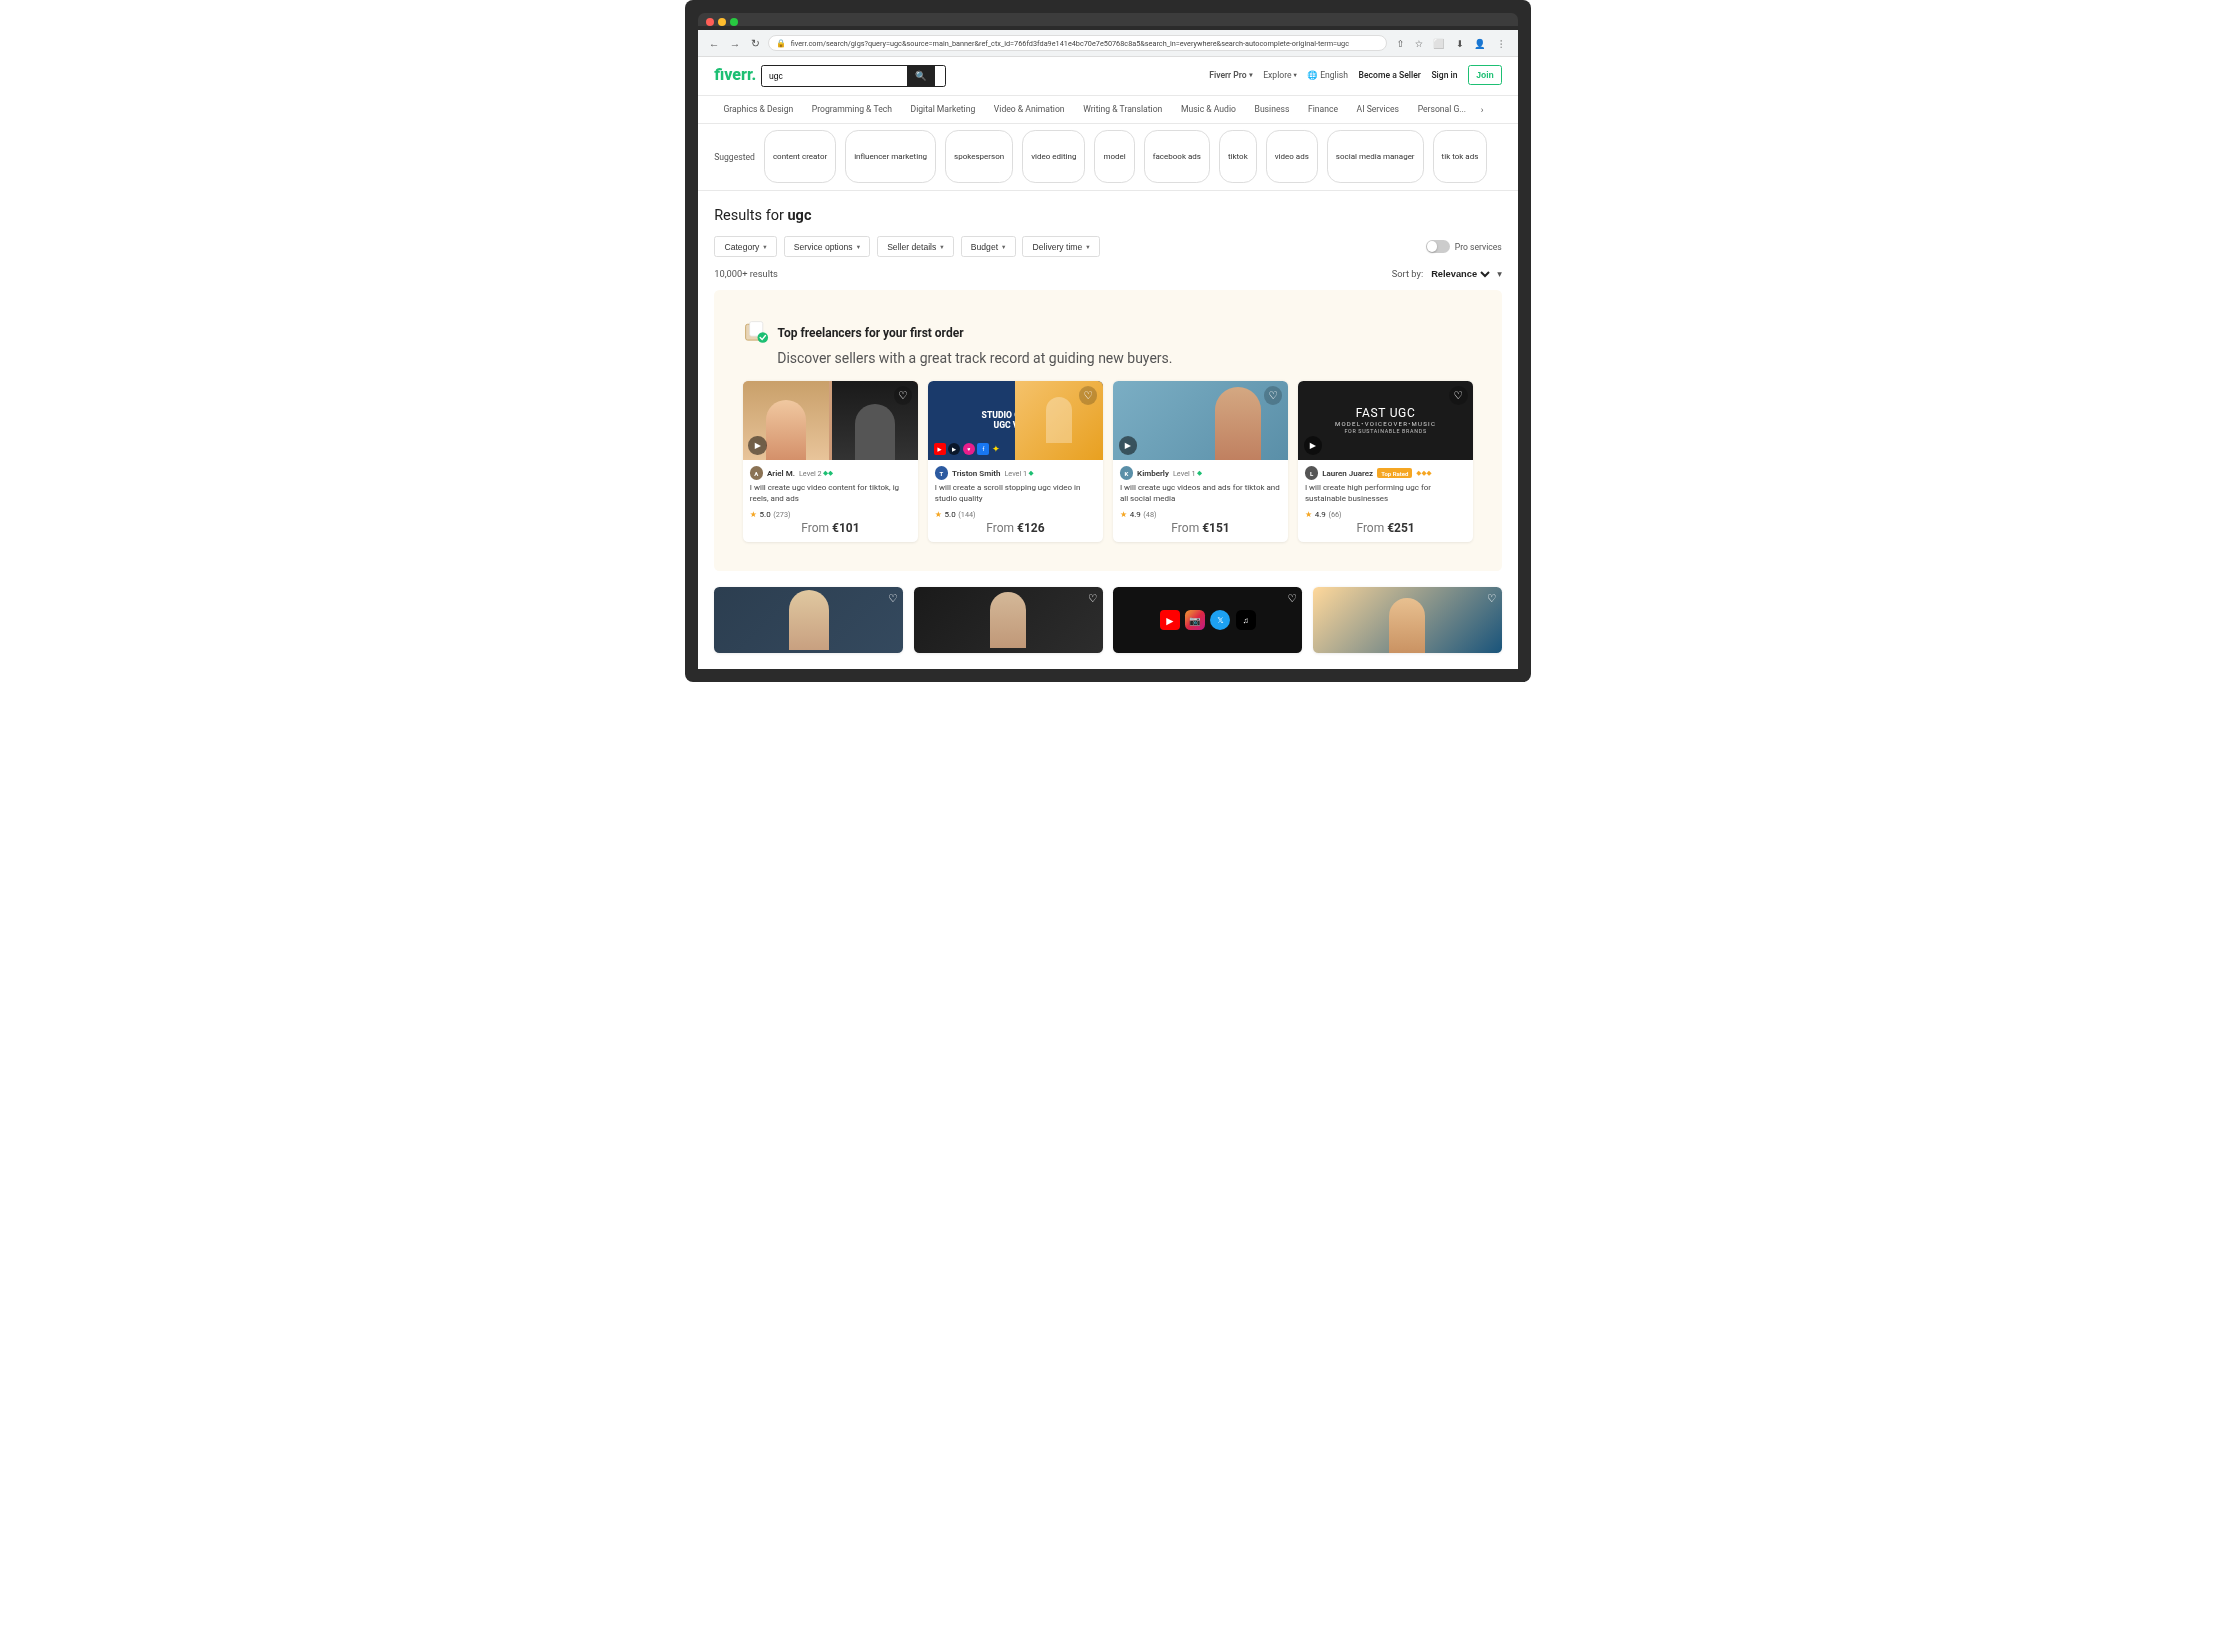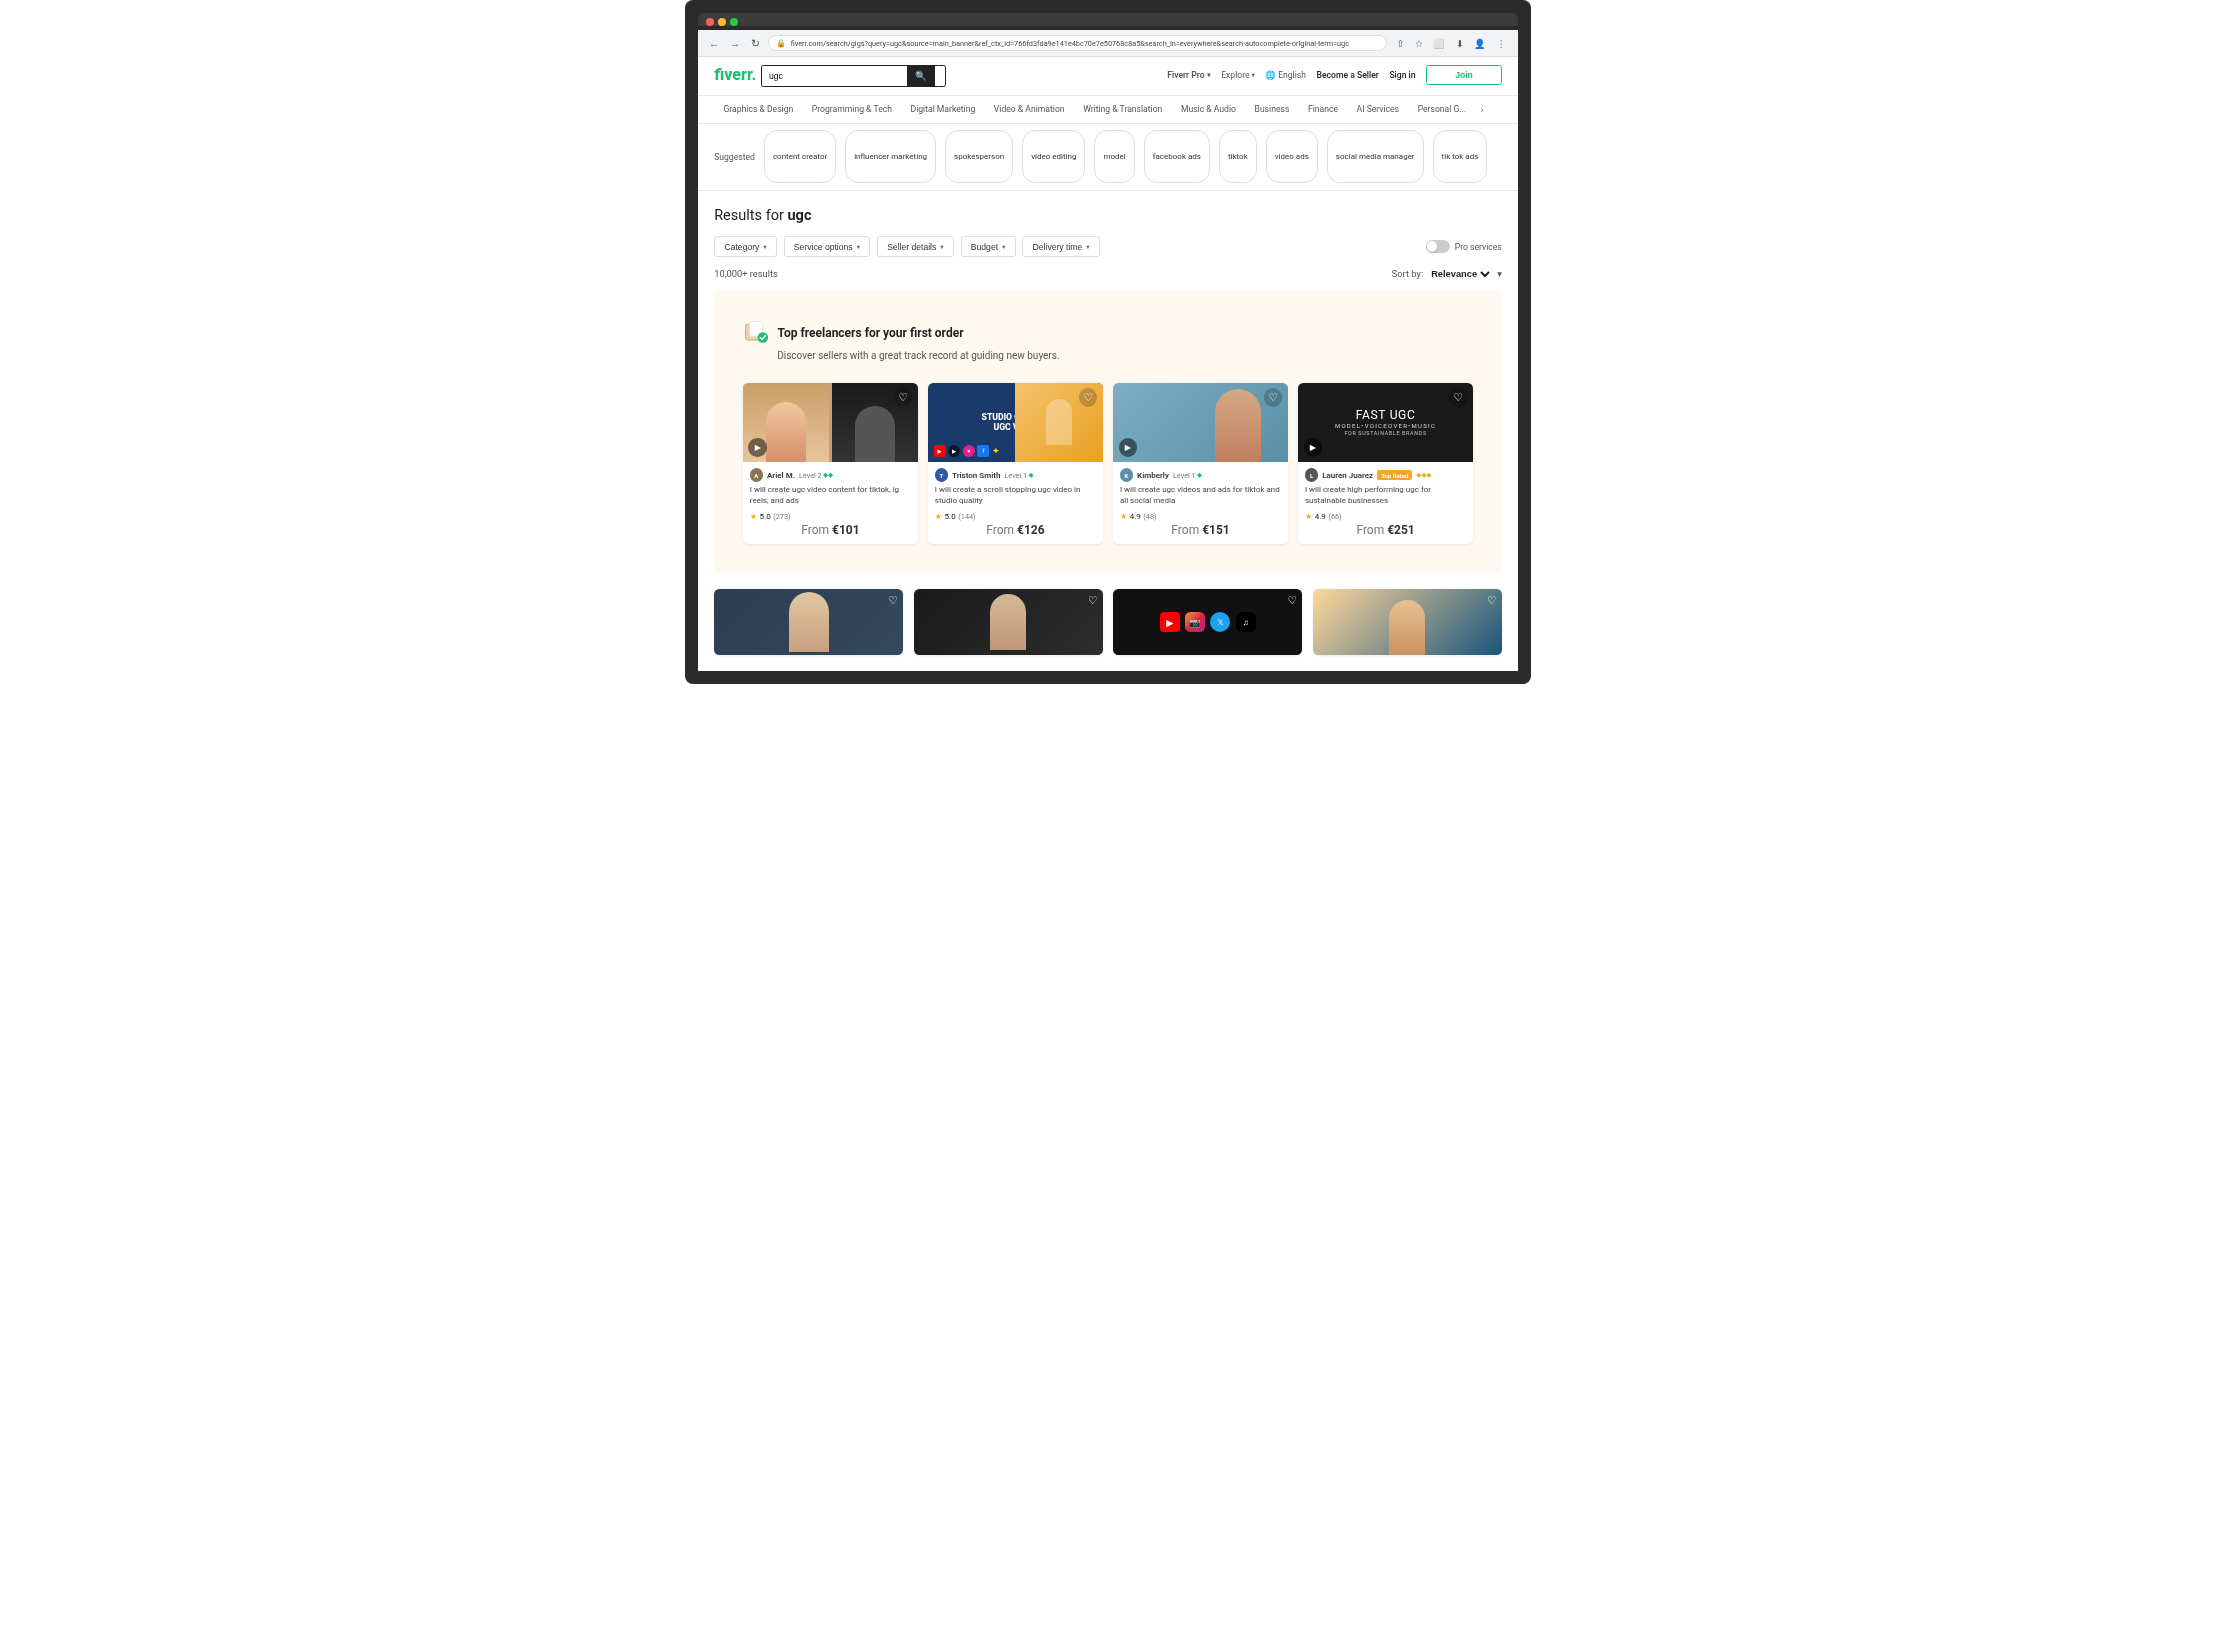--- a/index.html
+++ b/index.html
@@ -29,21 +29,21 @@
     .fiverr-logo { font-size: 16px; font-weight: 800; color: #222; }
     .fiverr-logo span { color: #1dbf73; }
     .search-bar { display: flex; align-items: center; border: 1.3px solid #222; border-radius: 2.6px; overflow: hidden; flex: 0 0 185px; }
     .search-input { border: none; outline: none; padding: 4px 6.6px; font-size: 8.6px; width: 145px; }
     .search-btn { background: #222; color: #fff; border: none; padding: 4.6px 8px; cursor: pointer; font-size: 9.3px; }
     .nav-links { display: flex; align-items: center; gap: 10.6px; margin-left: auto; }
     .nav-link { color: #555; text-decoration: none; font-size: 8.6px; cursor: pointer; display: flex; align-items: center; gap: 2.6px; }
     .nav-link.fiverr-pro { font-weight: 600; }
     .nav-link.become-seller { color: #222; font-weight: 500; }
     .nav-link.sign-in { color: #222; font-weight: 500; }
-    .join-btn { border: 0.7px solid #1dbf73; color: #1dbf73; background: #fff; border-radius: 2.6px; padding: 4px 28px; font-size: 8.6px; font-weight: 600; cursor: pointer; }
+    .join-btn { border: 0.7px solid #1dbf73; color: #1dbf73; background: #fff; border-radius: 2.6px; padding: 4px 7px; font-size: 8.6px; font-weight: 600; cursor: pointer; }
 
     
     .cat-nav { display: flex; align-items: center; gap: 0; padding: 0 16px; border-bottom: 0.7px solid #e8e8e8; overflow-x: auto; }
     .cat-nav-item { padding: 8px 9.3px; font-size: 8.6px; color: #555; cursor: pointer; white-space: nowrap; border-bottom: 1.3px solid transparent; }
     .cat-nav-more { padding: 8px 5.3px; color: #555; cursor: pointer; }
 
     
     .suggestions { display: flex; align-items: center; gap: 9px; padding: 6.6px 16px; border-bottom: 0.7px solid #e8e8e8; flex-wrap: nowrap; overflow-x: auto; }
     .suggested-label { font-size: 8.6px; color: #555; white-space: nowrap; }
     .suggestion-chip { border: 0.7px solid #ddd; border-radius: 13.2px; padding: 21px 8px; font-size: 8px; color: #333; cursor: pointer; white-space: nowrap; background: #fff; }
@@ -65,21 +65,21 @@
     .results-bar { display: flex; align-items: center; justify-content: space-between; margin-bottom: 10.6px; }
     .results-count { font-size: 9.3px; color: #555; }
     .sort-by { display: flex; align-items: center; gap: 4px; font-size: 9.3px; color: #555; }
     .sort-select { border: none; outline: none; font-size: 9.3px; font-weight: 600; color: #222; cursor: pointer; background: none; }
 
     
     .featured-section { background: #fdf9f0; border-radius: 5.3px; padding: 29px; margin-bottom: 16px; }
     .featured-header { display: flex; align-items: center; gap: 8px; margin-bottom: 4px; }
     .featured-icon { width: 26.4px; height: 26.4px; }
     .featured-title { font-size: 12px; font-weight: 700; color: #222; }
-    .featured-subtitle { font-size: 10px; color: #555; margin-bottom: 22px; margin-left: 34px; }
+    .featured-subtitle { font-size: 14px; color: #555; margin-bottom: 15px; margin-left: 34px; }
     .cards-grid { display: grid; grid-template-columns: repeat(4, 1fr); gap: 10.6px; }
     .card { background: #fff; border-radius: 5.3px; overflow: hidden; box-shadow: 0 0.7px 2.6px rgba(0,0,0,0.08); cursor: pointer; }
     .card-image { position: relative; height: 79px; overflow: hidden; background: #ddd; }
     .card-heart { position: absolute; top: 5.3px; right: 5.3px; color: #fff; font-size: 10.6px; cursor: pointer; background: rgba(0,0,0,0.2); border-radius: 50%; width: 18.5px; height: 18.5px; display: flex; align-items: center; justify-content: center; }
     .card-play { position: absolute; bottom: 5.3px; left: 5.3px; background: rgba(0,0,0,0.5); border-radius: 50%; width: 18.5px; height: 18.5px; display: flex; align-items: center; justify-content: center; color: #fff; font-size: 8px; }
     .card-body { padding: 6.6px; }
     .card-seller { display: flex; align-items: center; gap: 4px; margin-bottom: 2.6px; }
     .seller-avatar { width: 13.2px; height: 13.2px; border-radius: 50%; background: #ccc; display: flex; align-items: center; justify-content: center; font-size: 6px; color: #fff; font-weight: 700; }
     .seller-name { font-size: 8px; font-weight: 600; color: #333; }
     .seller-level { font-size: 7.3px; color: #777; display: flex; align-items: center; gap: 1.3px; }

